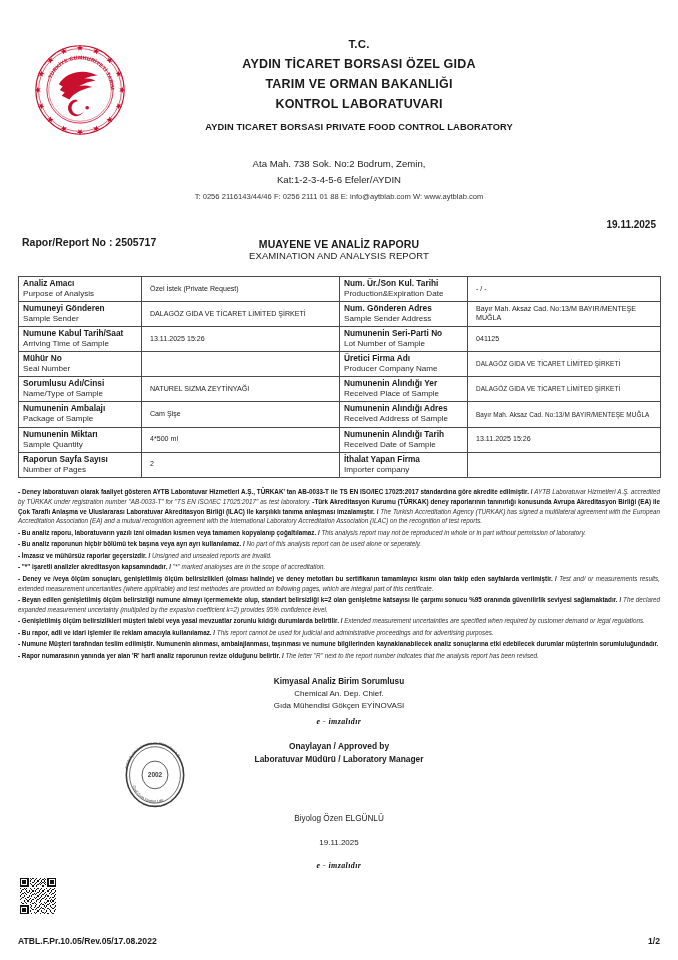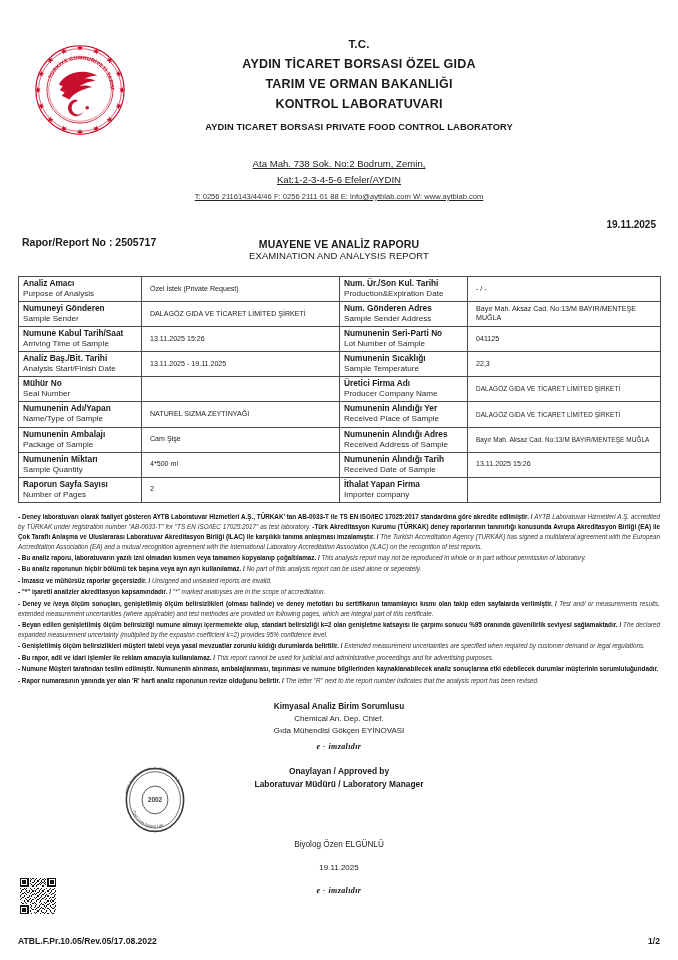--- a/index.html
+++ b/index.html
@@ -50,21 +50,20 @@
     font-size: 9.3px; font-weight: bold; letter-spacing: .1px;
     line-height: 1.9; padding-top: 5px;
   }
 
   .addr {
     text-align: center;
     padding: 18px 0 0 0;
     font-size: 9.6px;
     line-height: 1.65;
     color: #222;
-    text-decoration: underline;
   }
   .addr .contact {
     font-size: 7.6px;
     padding-top: 3px;
     color: #333;
   }
 
   .date-line {
     text-align: right;
     padding: 16px 22px 0 0;
@@ -325,53 +324,37 @@
           <td class="lbl2">
             <span class="lb">Numunenin Seri-Parti No</span>
             <span class="ls">Lot Number of Sample</span>
           </td>
           <td class="valR">
             <div class="vv md">041125</div>
           </td>
         </tr>
         <tr>
           <td class="lbl">
-            <span class="lb">Analiz Baş./Bit. Tarihi</span>
-            <span class="ls">Analysis Start/Finish Date</span>
-          </td>
-          <td class="valL">
-            <div class="vv md">13.11.2025 - 19.11.2025</div>
-          </td>
-          <td class="lbl2">
-            <span class="lb">Numunenin Sıcaklığı</span>
-            <span class="ls">Sample Temperature</span>
-          </td>
-          <td class="valR">
-            <div class="vv md">22,3</div>
-          </td>
-        </tr>
-        <tr>
-          <td class="lbl">
             <span class="lb">Mühür No</span>
             <span class="ls">Seal Number</span>
           </td>
           <td class="valL">
             <div class="vv md"></div>
           </td>
           <td class="lbl2">
             <span class="lb">Üretici Firma Adı</span>
             <span class="ls">Producer Company Name</span>
           </td>
           <td class="valR">
             <div class="vv sm">DALAGÖZ GIDA VE TİCARET LİMİTED ŞİRKETİ</div>
           </td>
         </tr>
         <tr>
           <td class="lbl">
-            <span class="lb">Numunenin Adı/Yapan</span>
+            <span class="lb">Sorumlusu Adı/Cinsi</span>
             <span class="ls">Name/Type of Sample</span>
           </td>
           <td class="valL">
             <div class="vv md">NATUREL SIZMA ZEYTİNYAĞI</div>
           </td>
           <td class="lbl2">
             <span class="lb">Numunenin Alındığı Yer</span>
             <span class="ls">Received Place of Sample</span>
           </td>
           <td class="valR">

